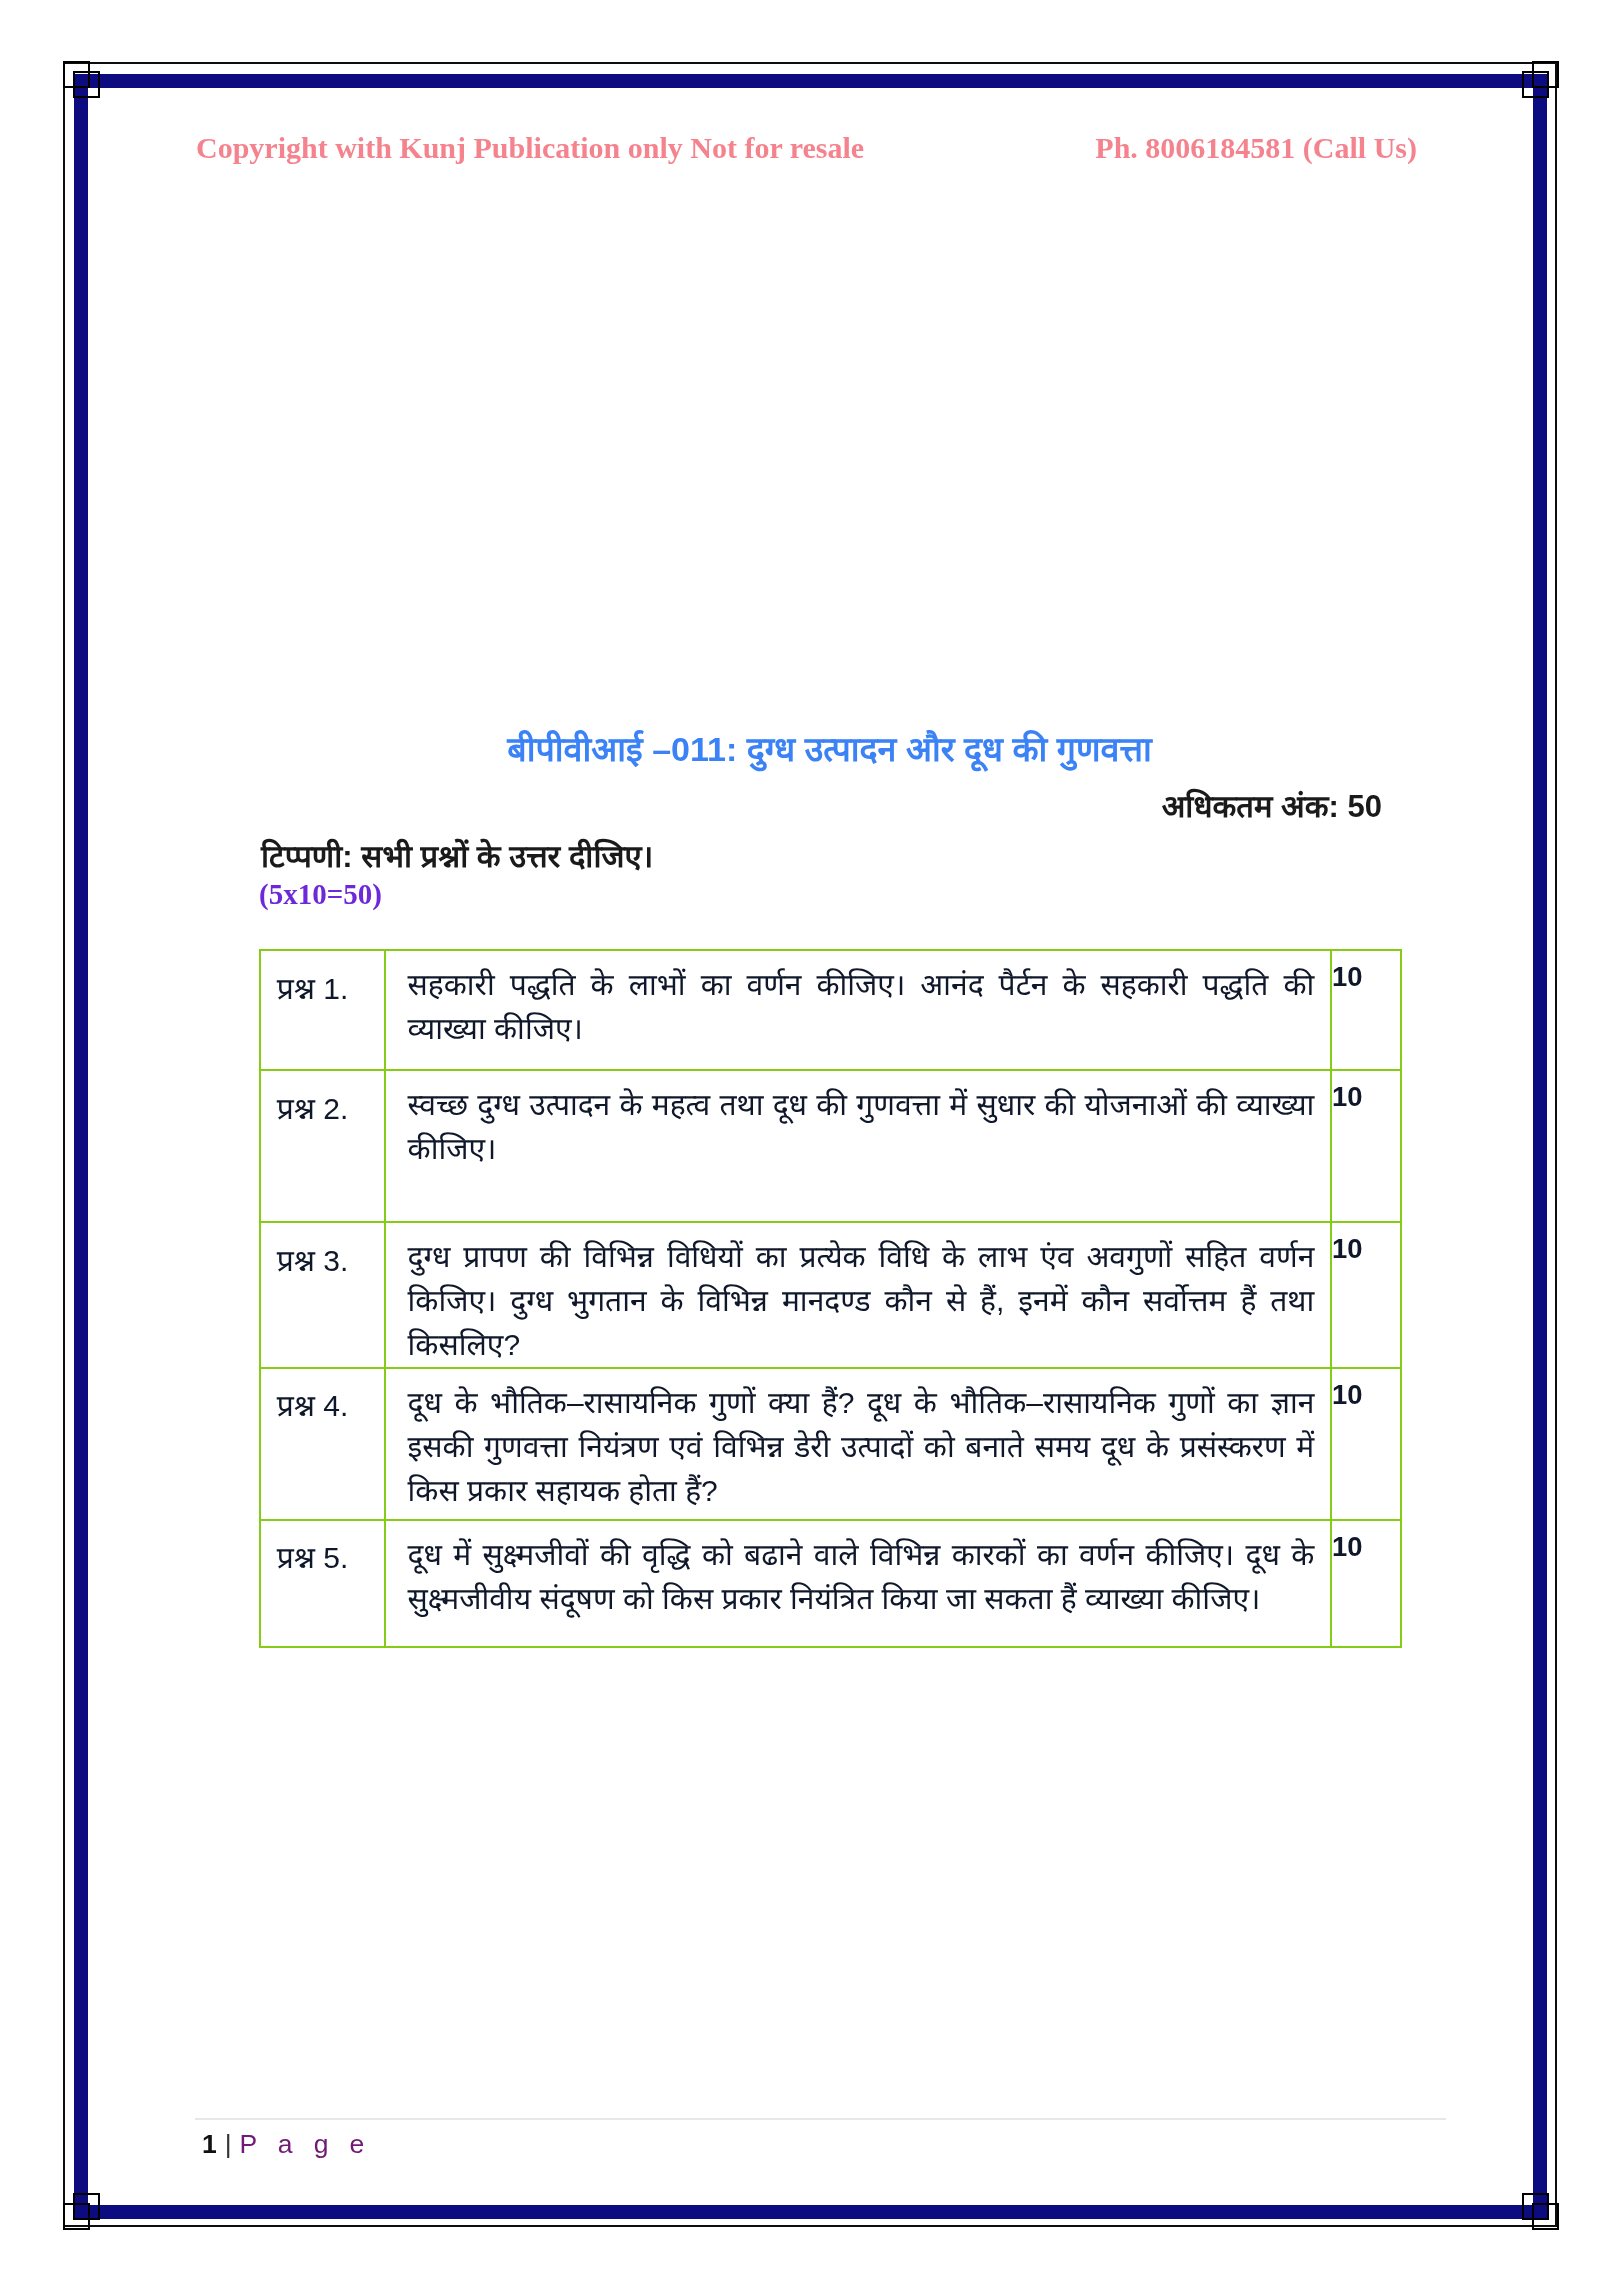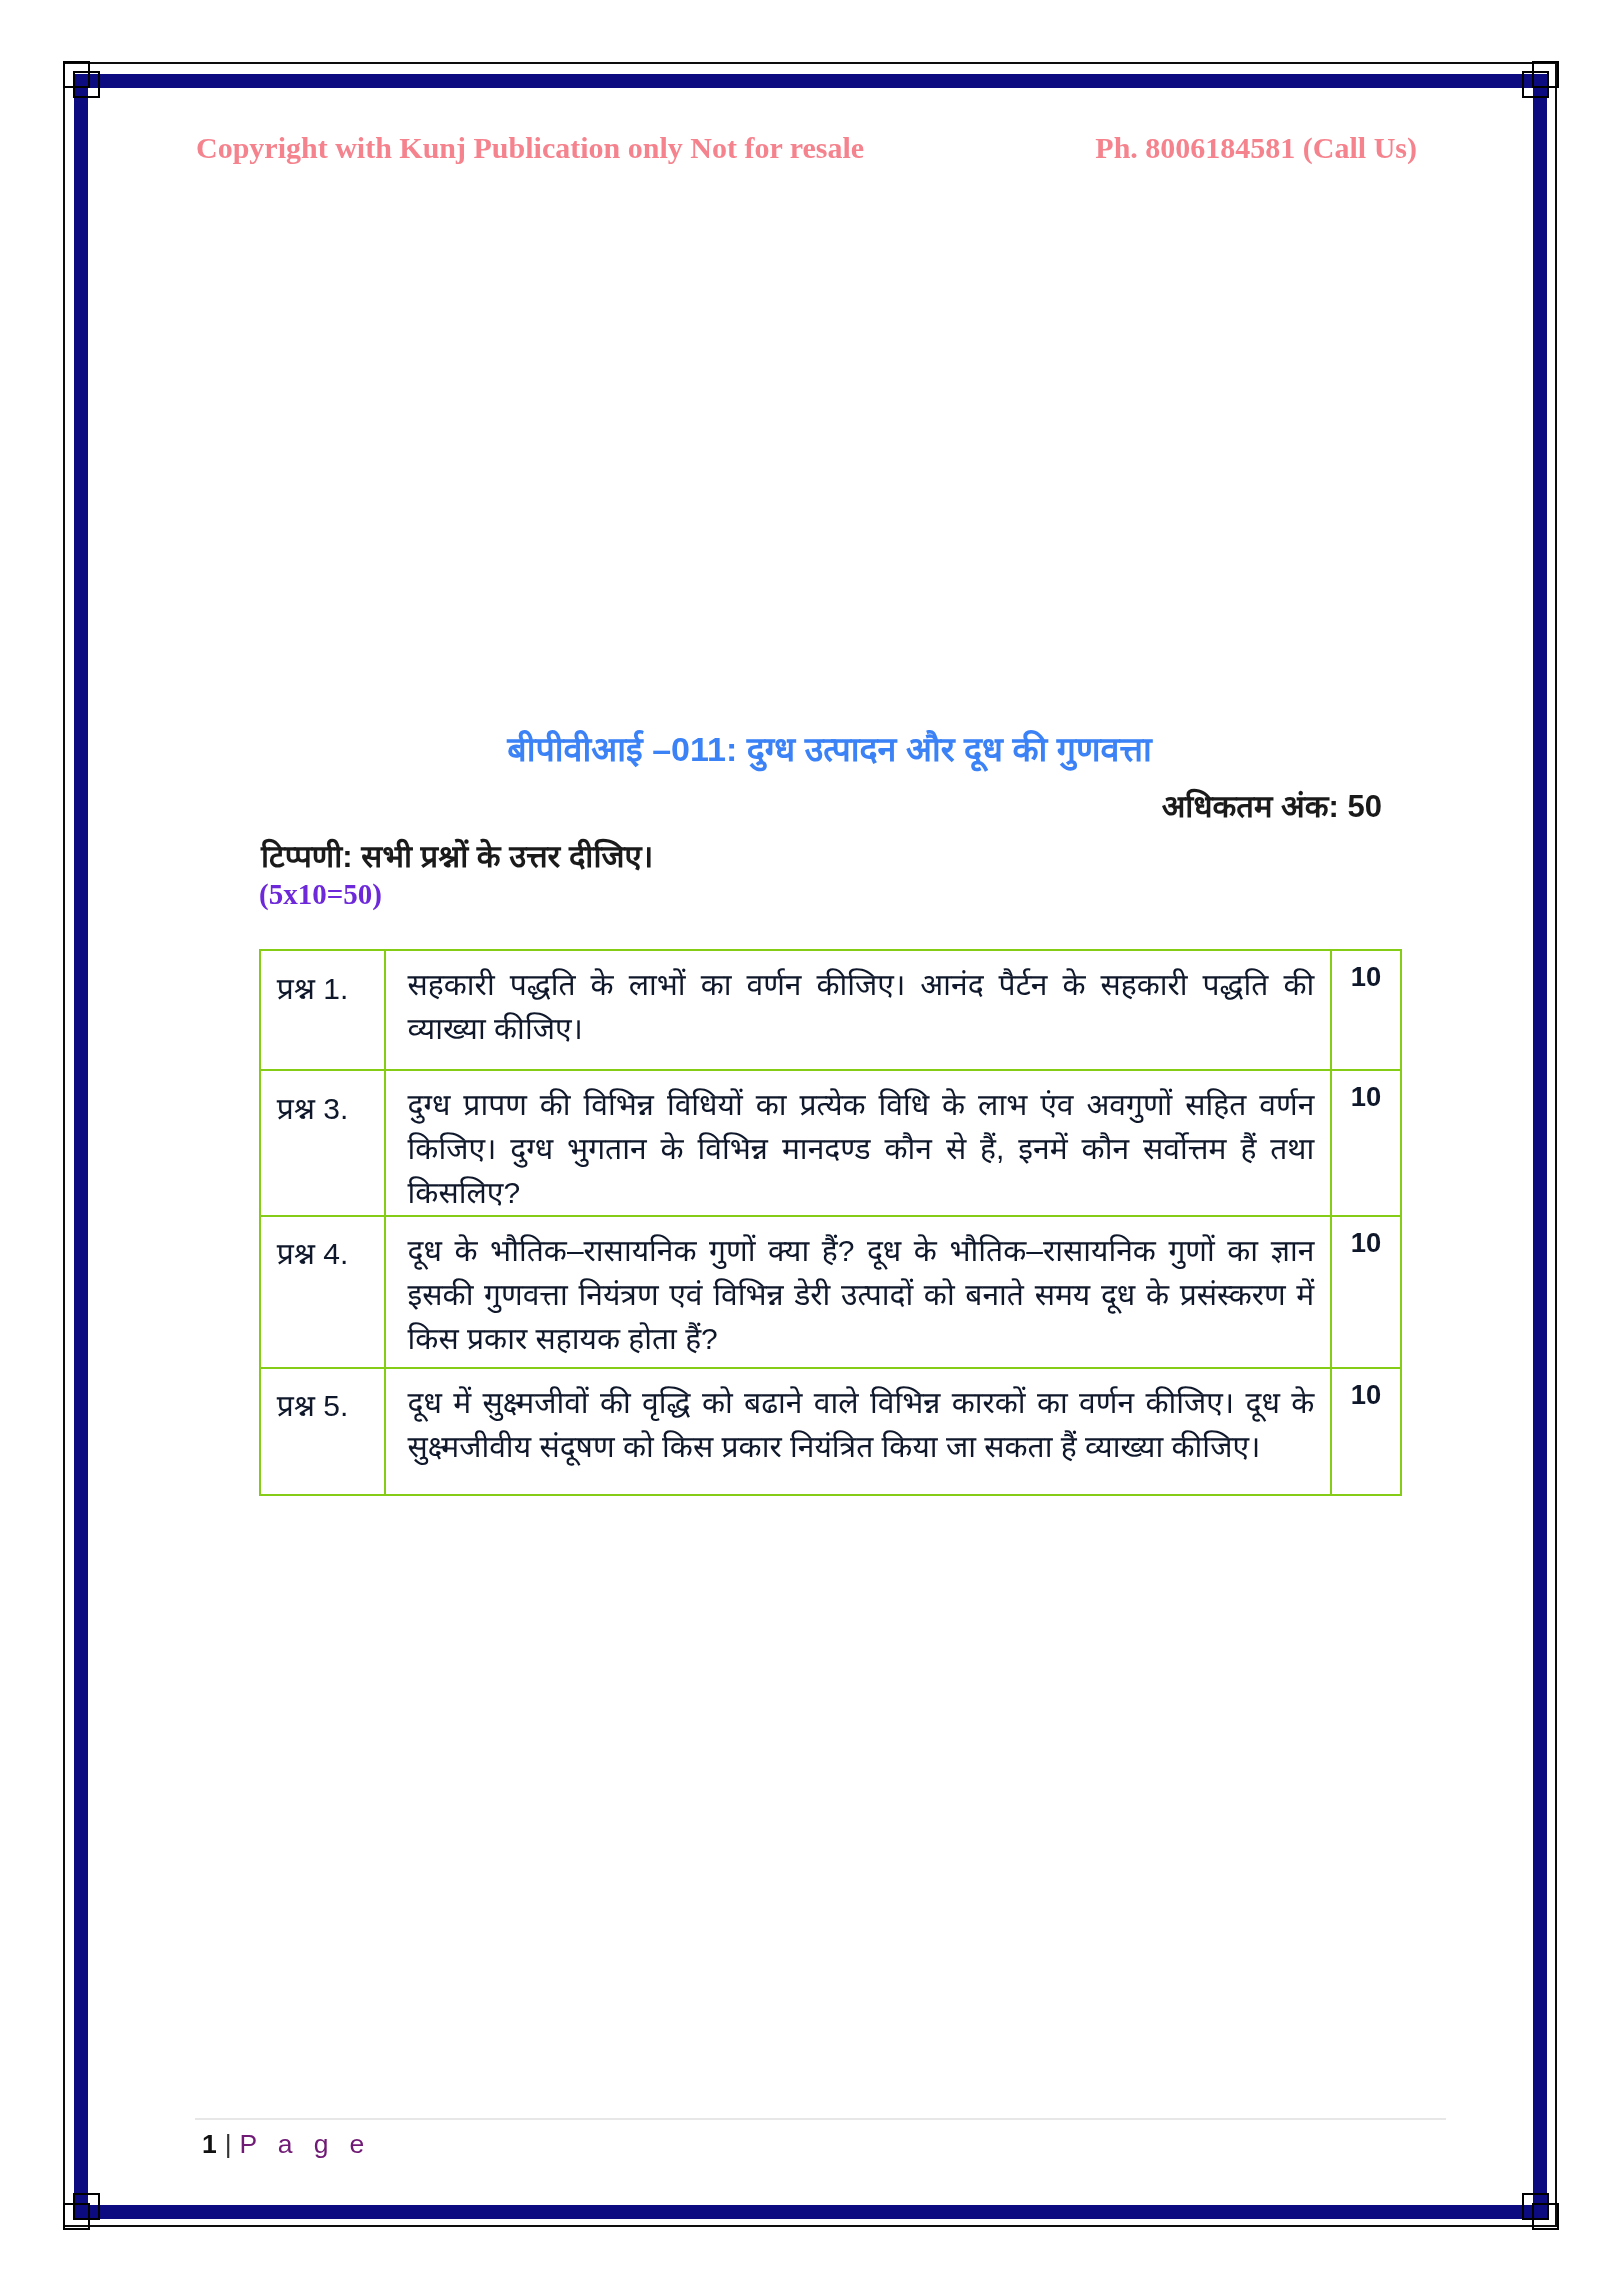--- a/index.html
+++ b/index.html
@@ -74,21 +74,21 @@
   .qtable td {
     border:2px solid #84cc16;
     vertical-align:top;
     color:#0f172a;
   }
   .col-label { width:125px; }
   .col-text  { width:946px; }
   .col-marks { width:70px; }
   .q-label { padding:15.7px 3.9px 0 15.7px; font-size:30px; white-space:nowrap; }
   .q-text  { padding:11.8px 15.7px 0 21.6px; font-size:30px; line-height:44px; text-align:justify; }
-  .q-marks { padding:9.8px 0 0 0; text-align:center; font-size:27.4px; font-weight:bold; color:#2a2a2a; }
+  .q-marks { padding:9.8px 0 0 0; text-align:left; font-size:27.4px; font-weight:bold; color:#2a2a2a; }
   tr.r1 td { height:120px; }
   tr.r2 td { height:152px; }
   tr.r3 td { height:142px; }
   tr.r4 td { height:152px; }
   tr.r5 td { height:127px; }
 
   
   .footer-rule {
     position:absolute; left:195px; right:175px; top:2118px;
     height:2px; background:#e7e7e7;
@@ -141,20 +141,25 @@
           <col class="col-label">
           <col class="col-text">
           <col class="col-marks">
         </colgroup>
       <tbody>
         <tr class="r1">
           <td class="q-label">प्रश्न 1.</td>
           <td class="q-text">सहकारी पद्धति के लाभों का वर्णन कीजिए। आनंद पैर्टन के सहकारी पद्धति की व्याख्या कीजिए।</td>
           <td class="q-marks">10</td>
         </tr>
+        <tr class="r2">
+          <td class="q-label">प्रश्न 2.</td>
+          <td class="q-text">स्वच्छ दुग्ध उत्पादन के महत्व तथा दूध की गुणवत्ता में सुधार की योजनाओं की व्याख्या कीजिए।</td>
+          <td class="q-marks">10</td>
+        </tr>
         <tr class="r3">
           <td class="q-label">प्रश्न 3.</td>
           <td class="q-text">दुग्ध प्रापण की विभिन्न विधियों का प्रत्येक विधि के लाभ एंव अवगुणों सहित वर्णन किजिए। दुग्ध भुगतान के विभिन्न मानदण्ड कौन से हैं, इनमें कौन सर्वोत्तम हैं तथा किसलिए?</td>
           <td class="q-marks">10</td>
         </tr>
         <tr class="r4">
           <td class="q-label">प्रश्न 4.</td>
           <td class="q-text">दूध के भौतिक–रासायनिक गुणों क्या हैं? दूध के भौतिक–रासायनिक गुणों का ज्ञान इसकी गुणवत्ता नियंत्रण एवं विभिन्न डेरी उत्पादों को बनाते समय दूध के प्रसंस्करण में किस प्रकार सहायक होता हैं?</td>
           <td class="q-marks">10</td>
         </tr>

